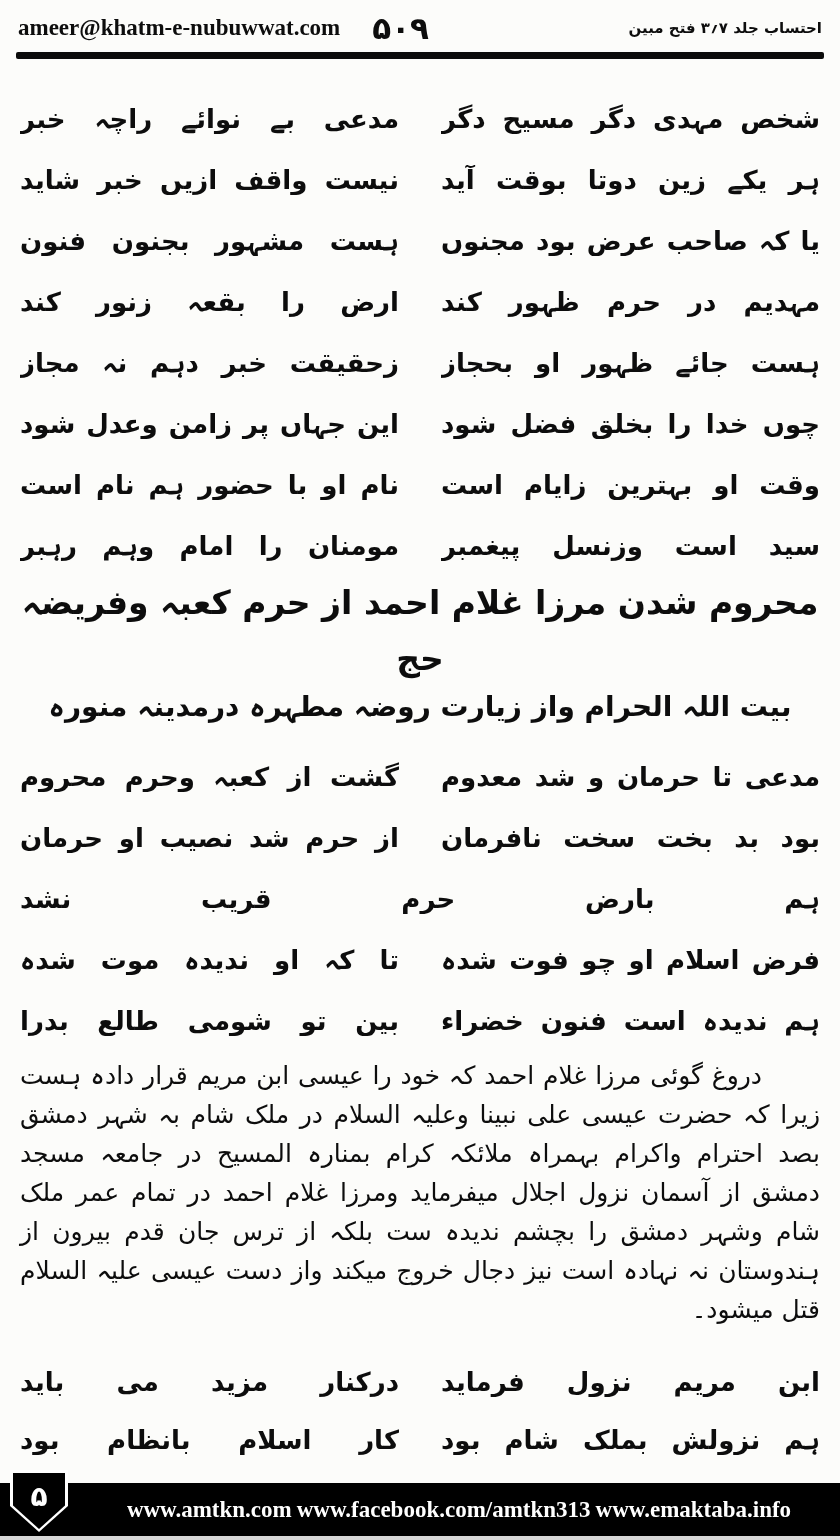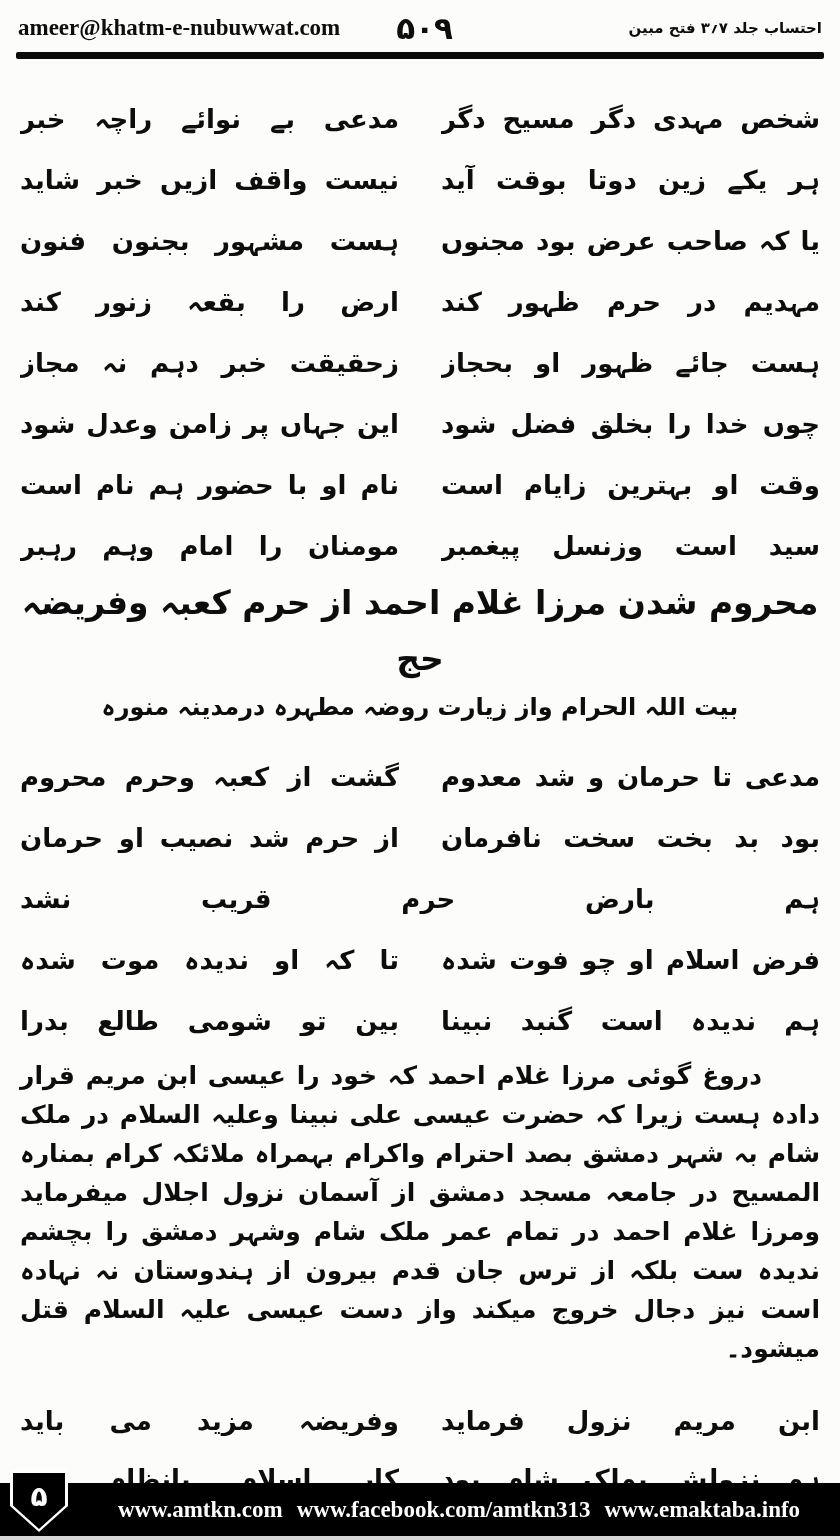--- a/index.html
+++ b/index.html
@@ -4,54 +4,54 @@
 <style>
   * { margin:0; padding:0; box-sizing:border-box; }
   body { background:#d8d8d8; font-family:"DejaVu Sans", sans-serif; }
   .page {
     position:relative; width:840px; height:1536px; margin:0 auto;
     background:#fcfcfa; color:#0d0d0d; overflow:hidden;
   }
   
   .hdr { display:flex; align-items:center; padding:10px 18px 2px 18px; }
   .hdr-email { font-family:"Liberation Serif", serif; font-weight:700; font-size:23px; direction:ltr; }
-  .hdr-num { font-weight:700; font-size:31px; margin-left:56px; }
+  .hdr-num { font-weight:700; font-size:31px; margin-left:32px; }
   .hdr-title { flex:1; text-align:right; direction:rtl; font-weight:700; font-size:15px; }
   .rule { height:7px; background:#0b0b0b; margin:4px 16px 0 16px; border-radius:2px; }
   
   .poem { direction:rtl; padding:18px 20px 0 20px; }
   .poem.p2 { padding-top:8px; }
   .poem.p3 { padding-top:12px; }
   .verse-row { display:flex; justify-content:space-between; gap:42px; height:61px; align-items:center; }
   .poem.p3 .verse-row { height:58px; }
   .hemi {
     flex:1; font-size:26px; font-weight:700;
     text-align:justify; text-align-last:justify; text-justify:inter-word;
     overflow:hidden; white-space:normal;margin-top:23px;
   }
   
   .heading {
     direction:rtl; text-align:center; font-weight:700;
     font-size:33px; line-height:56px; margin-top:10px;
   }
   .subheading {
     direction:rtl; text-align:center; font-weight:700;
-    font-size:24px; line-height:40px;
+    font-size:28px; line-height:40px;
   }
   
   .prose {
     direction:rtl; margin:16px 20px 0 20px;
-    font-size:25px; font-weight:700; line-height:39px;
+    font-size:25px; font-weight:400; line-height:39px;
     text-align:justify; text-justify:inter-word; text-indent:58px;
   }
   
   .footer {
     position:absolute; left:0; right:0; bottom:0; height:53px;
     background:#000; display:flex; align-items:center; justify-content:center;
-    gap:14px; padding-left:78px;
+    gap:5px; padding-left:78px;
   }
   .footer-link {
     color:#fff; font-family:"Liberation Serif", serif; font-weight:700;
     font-size:23px; white-space:nowrap;
   }
   .shield {
     position:absolute; left:10px; bottom:4px; width:58px; height:62px;
     background:#fff; clip-path:polygon(0 0,100% 0,100% 58%,50% 100%,0 58%);
   }
   .shield-inner {
@@ -121,31 +121,31 @@
       <div class="hemi">از حرم شد نصیب او حرمان</div>
     </div>
     <div class="verse-row">
       <div class="hemi">ہم بارض حرم قریب نشد</div>
     </div>
     <div class="verse-row">
       <div class="hemi">فرض اسلام او چو فوت شدہ</div>
       <div class="hemi">تا کہ او ندیدہ موت شدہ</div>
     </div>
     <div class="verse-row">
-      <div class="hemi">ہم ندیدہ است گنبد نبینا</div>
+      <div class="hemi">ہم ندیدہ است فنون خضراء</div>
       <div class="hemi">بین تو شومی طالع بدرا</div>
     </div>
   </section>
 
   <p class="prose">دروغ گوئی مرزا غلام احمد کہ خود را عیسی ابن مریم قرار دادہ ہست زیرا کہ حضرت عیسی علی نبینا وعلیہ السلام در ملک شام بہ شہر دمشق بصد احترام واکرام بہمراہ ملائکہ کرام بمنارہ المسیح در جامعہ مسجد دمشق از آسمان نزول اجلال میفرماید ومرزا غلام احمد در تمام عمر ملک شام وشہر دمشق را بچشم ندیدہ ست بلکہ از ترس جان قدم بیرون از ہندوستان نہ نہادہ است نیز دجال خروج میکند واز دست عیسی علیہ السلام قتل میشود۔</p>
 
   <section class="poem p3">
     <div class="verse-row">
       <div class="hemi">ابن مریم نزول فرماید</div>
-      <div class="hemi">وفریضہ مزید می باید</div>
+      <div class="hemi">درکنار مزید می باید</div>
     </div>
     <div class="verse-row">
       <div class="hemi">ہم نزولش بملک شام بود</div>
       <div class="hemi">کار اسلام بانظام بود</div>
     </div>
     <div class="verse-row">
       <div class="hemi">ہست جائے نزول او در شام</div>
       <div class="hemi">از حدیث صحیح خیرالانام</div>
     </div>
 

